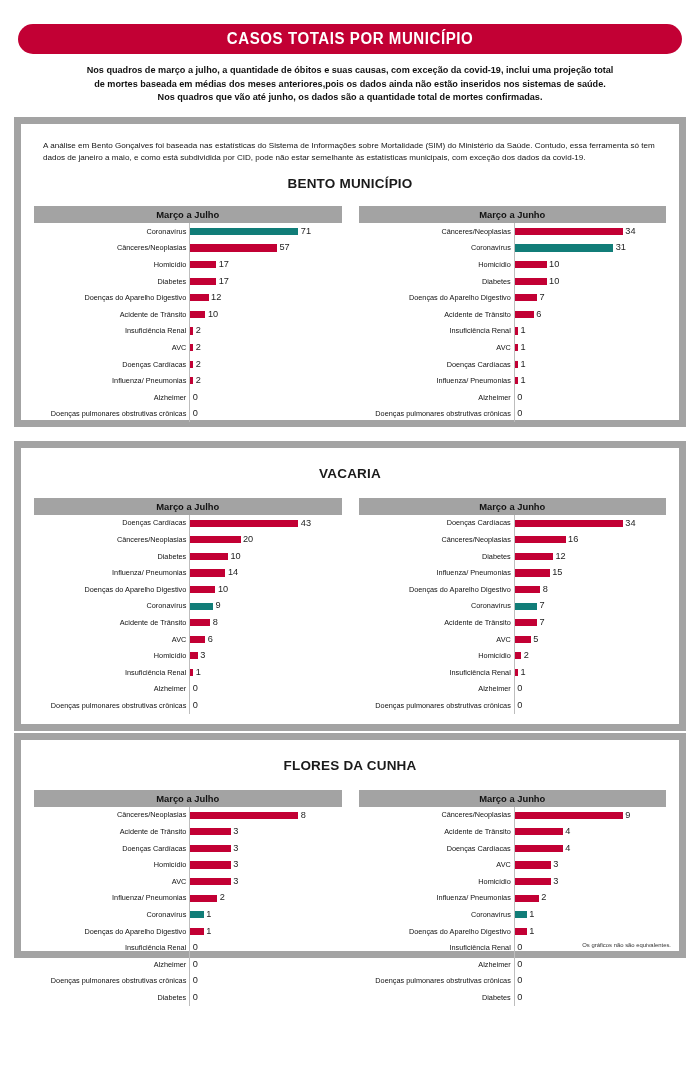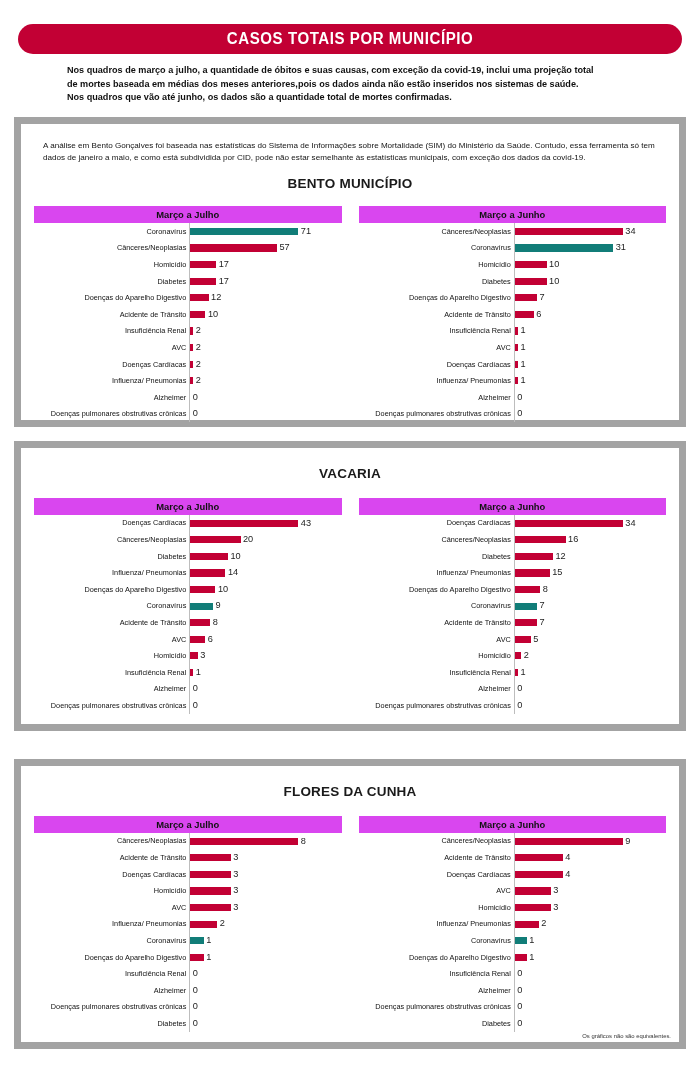--- a/index.html
+++ b/index.html
@@ -28,37 +28,38 @@
   .banner-title {
     color: #ffffff;
     font-size: 16px;
     font-weight: bold;
     letter-spacing: 0.6px;
     transform: scaleX(0.94);
   }
 
   .intro {
     margin: 9px 52px 0 52px;
+    text-align: center;
     font-size: 9.6px;
     font-weight: bold;
     line-height: 1.42;
     color: #111;
   }
   .intro div { transform: scaleX(0.95); }
 
   
   .card {
     border: 7px solid #a3a3a3;
     margin: 0 14px;
     background: #fff;
     position: relative;
   }
   #card-bento { margin-top: 13px; height: 310px; }
   #card-vacaria { margin-top: 14px; height: 290px; }
-  #card-flores { margin-top: 28px; height: 290px; }
+  #card-flores { margin-top: 2px; height: 225px; }
 
   .card-note {
     padding: 16px 22px 0 22px;
     font-size: 8.1px;
     line-height: 1.5;
     text-align: left;
     color: #141414;
   }
 
   .city-title {
@@ -77,21 +78,21 @@
     gap: 17px;
     padding: 0 13px;
   }
   #card-bento .chart-row { margin-top: 15px; }
   #card-vacaria .chart-row { margin-top: 17px; }
   #card-flores .chart-row { margin-top: 17px; }
 
   .chart { flex: 1 1 50%; min-width: 0; }
 
   .chart-header {
-    background: #d946ef;
+    background: #a3a3a3;
     height: 17px;
     display: flex;
     align-items: center;
     justify-content: center;
     font-size: 9.4px;
     font-weight: bold;
     color: #111;
   }
 
   .plot { position: relative; }

